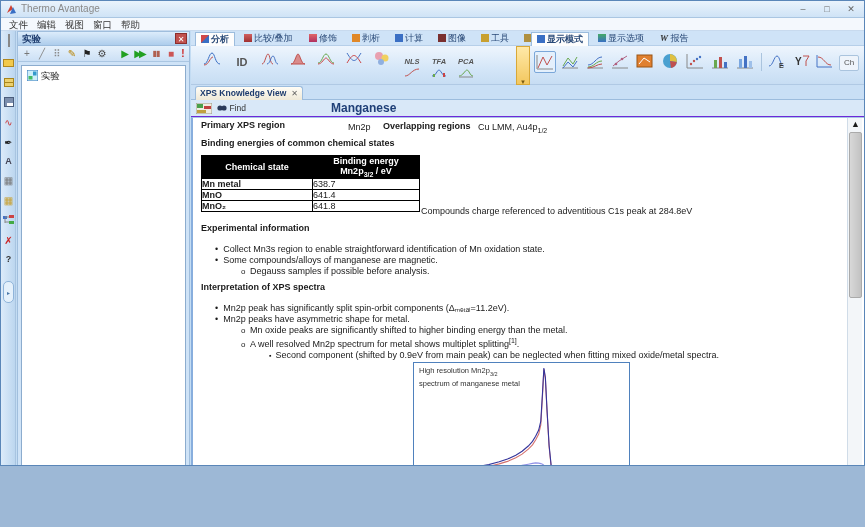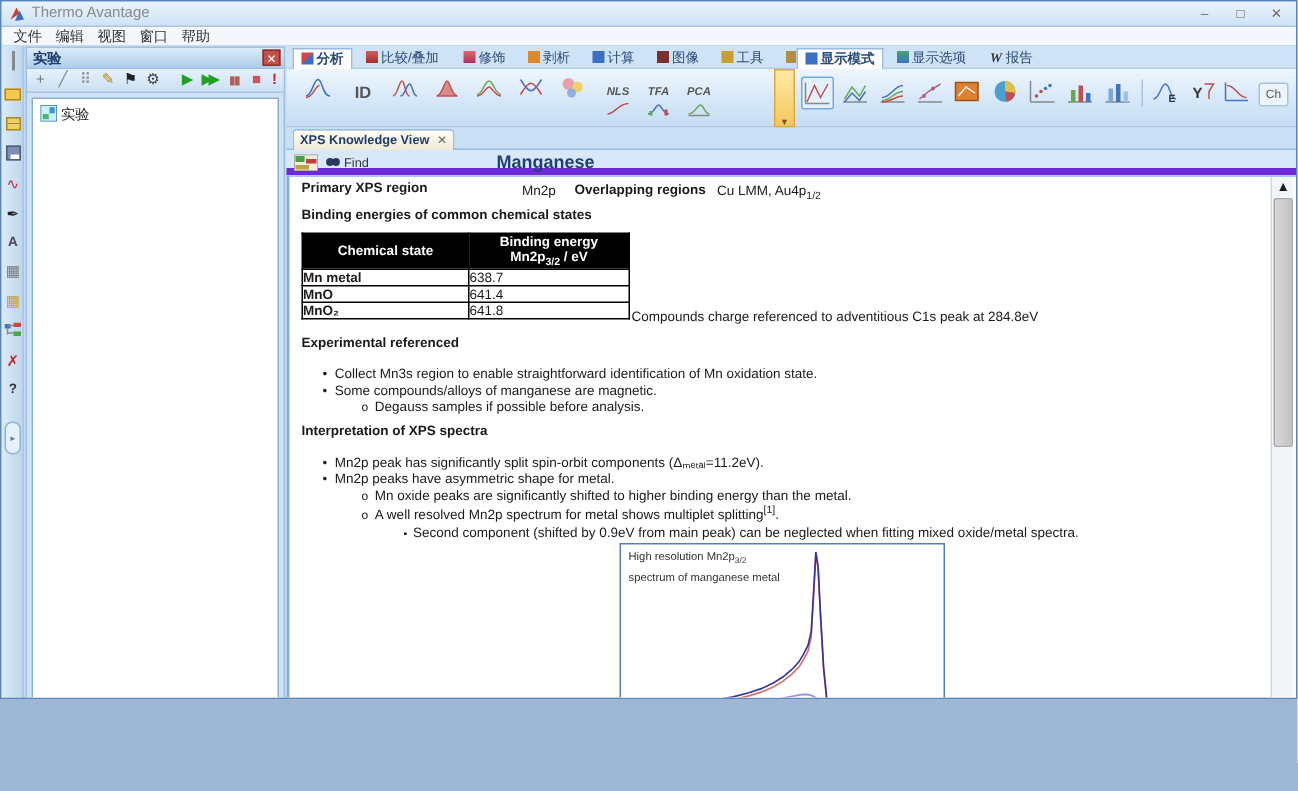--- a/index.html
+++ b/index.html
@@ -66,21 +66,21 @@
   .cico{position:absolute;top:6px;width:22px;height:22px;text-align:center;padding-top:2px;}
   .cico.sel{background:#e4f0fc;border:1px solid #7aa7d9;border-radius:2px;}
   .vsep{position:absolute;top:8px;width:1px;height:18px;background:#aac4de;}
 
   
   .doctab-row{left:190px;top:84px;width:675px;height:15px;background:#c9dff5;border-bottom:1px solid #9cbcdd;}
   .doctab{left:4px;top:1px;height:14px;background:linear-gradient(#fffdf6,#efe9d8);
     border:1px solid #9cbcdd;border-bottom:0;border-radius:3px 3px 0 0;
     font-size:8.5px;font-weight:bold;color:#1e3c6e;line-height:13px;padding:0 4px;}
   .doctab .x{color:#666;font-weight:normal;margin-left:5px;font-size:8px;}
-  .find-row{left:190px;top:99px;width:675px;height:17px;background:#d9e8f8;border-bottom:5px solid #6d28d9;}
+  .find-row{left:190px;top:99px;width:675px;height:17px;background:#d9e8f8;border-bottom:1px solid #6d28d9;}
   .find-btn{left:26px;top:2px;height:13px;font-size:8.5px;color:#333;line-height:13px;}
   .page-title{left:140px;top:1px;font-size:12px;font-weight:bold;color:#1f3f77;}
 
   
   .doc-body{left:190px;top:116px;width:675px;height:397px;background:#fff;
     border:2px solid #88aedd;border-top:1px solid #a8c6e6;}
   .doc-body .abs{font-size:9px;color:#1a1a1a;}
   .h-blue{color:#1f4e9e;font-weight:bold;font-size:11.5px;white-space:nowrap;}
   .primary-label{font-size:12.5px;font-weight:bold;color:#1f3f8c;white-space:nowrap;}
   .primary-val{font-size:11px;color:#222;white-space:nowrap;}
@@ -405,21 +405,21 @@
           </tr>
       <tr>
             <td class="state">MnO₂</td>
             <td class="energy">641.8</td>
           </tr>
     </tbody>
       </table>
 
     <span class="abs note" style="left:228px;top:88px">Compounds charge referenced to adventitious C1s peak at 284.8eV</span>
 
-    <span class="abs h-blue" style="left:8px;top:105px">Experimental referenced</span>
+    <span class="abs h-blue" style="left:8px;top:105px">Experimental information</span>
     <div class="abs bul" style="left:22px;top:126px"><span class="b1">•&nbsp;&nbsp;</span><span class="b1">Collect Mn3s region to enable straightforward identification of Mn oxidation state.</span></div>
     <div class="abs bul" style="left:22px;top:137px"><span class="b1">•&nbsp;&nbsp;</span><span class="b1">Some compounds/alloys of manganese are magnetic.</span></div>
     <div class="abs bul" style="left:48px;top:148px"><span class="b2">o&nbsp;&nbsp;</span><span class="b1">Degauss samples if possible before analysis.</span></div>
 
     <span class="abs h-blue" style="left:8px;top:164px">Interpretation of XPS spectra</span>
     <div class="abs bul" style="left:22px;top:183px"><span class="b1">•&nbsp;&nbsp;</span><span class="b1">Mn2p peak has significantly split spin-orbit components (Δₘₑₜₐₗ=11.2eV).</span></div>
     <div class="abs bul" style="left:22px;top:196px"><span class="b1">•&nbsp;&nbsp;</span><span class="b1">Mn2p peaks have asymmetric shape for metal.</span></div>
     <div class="abs bul" style="left:48px;top:207px"><span class="b2">o&nbsp;&nbsp;</span><span class="b1">Mn oxide peaks are significantly shifted to higher binding energy than the metal.</span></div>
     <div class="abs bul" style="left:48px;top:219px"><span class="b2">o&nbsp;&nbsp;</span><span class="b1">A well resolved Mn2p spectrum for metal shows multiplet splitting</span><sup>[1]</sup><span class="b1">.</span></div>
     <div class="abs bul" style="left:76px;top:232px"><span class="b3">▪&nbsp;&nbsp;</span><span class="b1">Second component (shifted by 0.9eV from main peak) can be neglected when fitting mixed oxide/metal spectra.</span></div>

